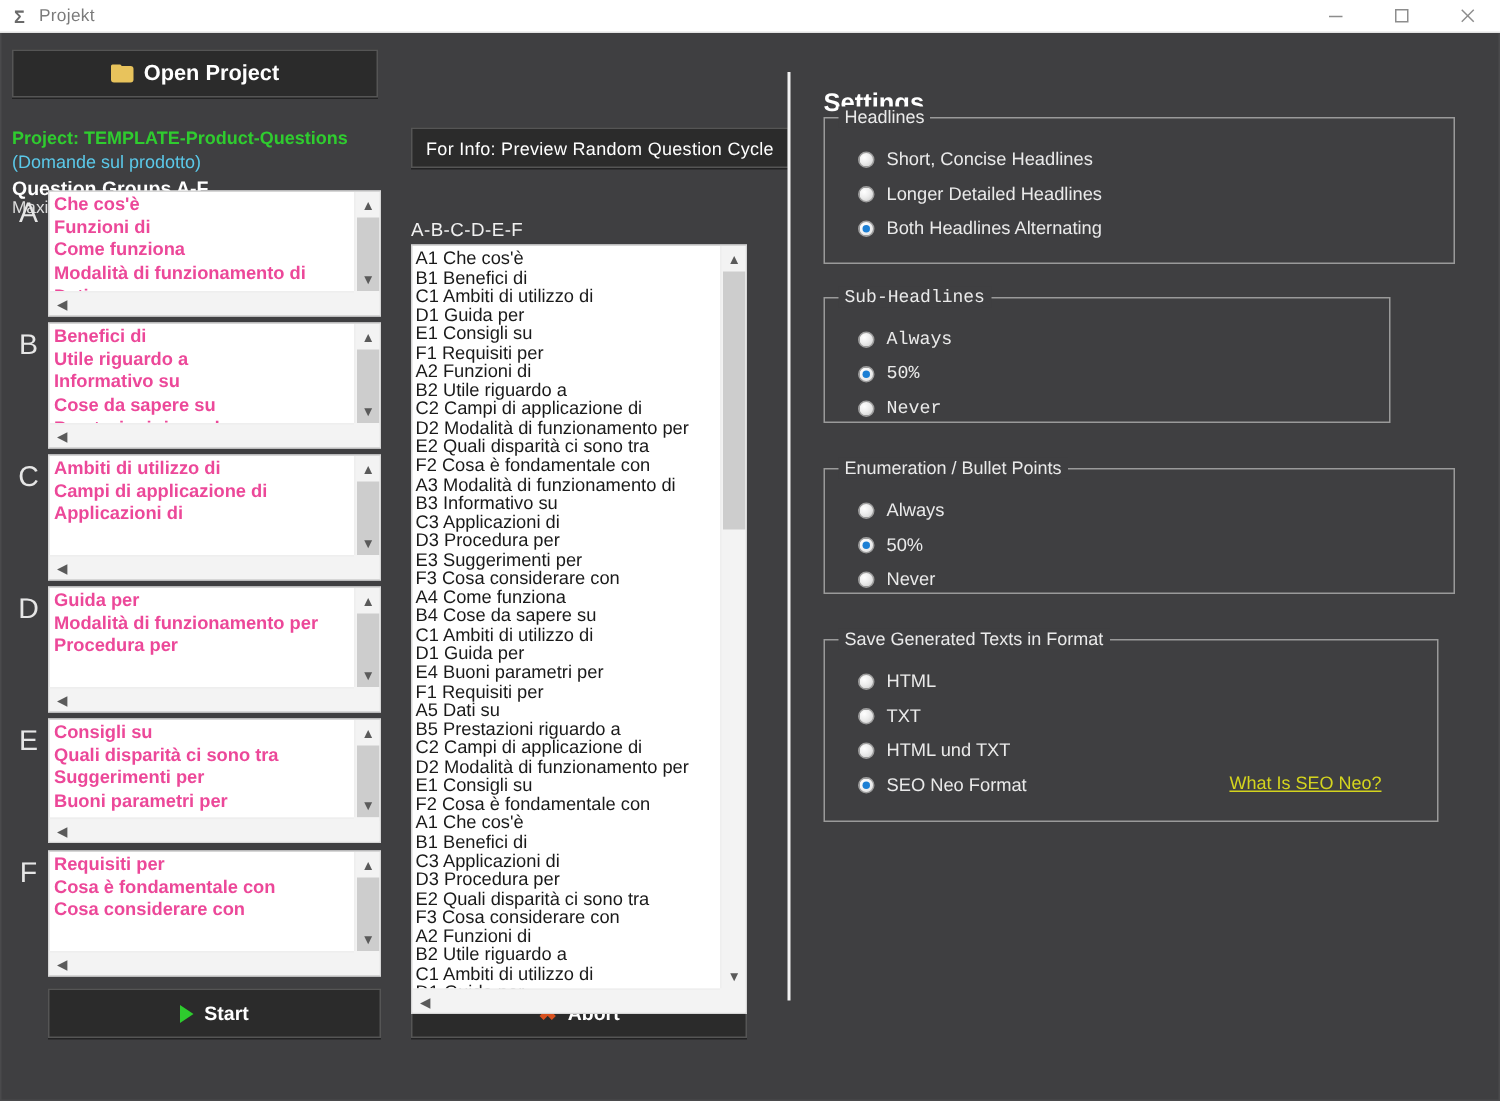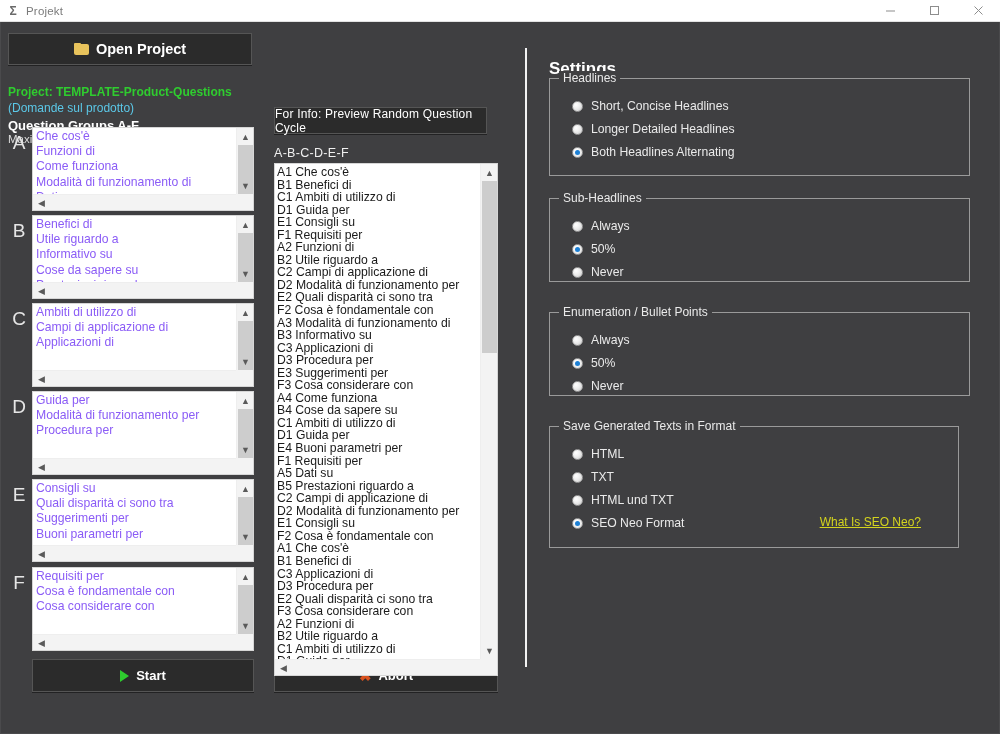--- a/index.html
+++ b/index.html
@@ -45,21 +45,21 @@
     background:#2b2b2b; border:1px solid #555; color:#ffffff;
     display:flex; align-items:center; justify-content:center; gap:7px;
     font-size:13px; font-weight:bold; cursor:pointer;
     box-shadow:0 1px 0 rgba(0,0,0,.45);
   }
   .btn-open {
     position:absolute; left:8px; top:11px; width:244px; height:32px;
     font-size:14.5px;
   }
   .btn-preview {
-    position:absolute; left:274px; top:85px; width:213px; height:27px;
+    position:absolute; left:274px; top:63px; width:252px; height:27px;
     font-size:12px; font-weight:normal; letter-spacing:.2px;
   }
   .btn-start {
     position:absolute; left:32px; top:637px; width:222px; height:33px;
   }
   .btn-abort {
     position:absolute; left:274px; top:637px; width:224px; height:33px;
   }
   .folder-ic { width:15px; height:12px; position:relative; display:inline-block; }
   .folder-ic:before {
@@ -91,22 +91,23 @@
   }
   .listbox {
     position:absolute; background:#ffffff; border:1px solid #d6d6d6;
     overflow:hidden;
   }
   .lb-inner {
     position:absolute; left:0; top:0; right:17px; bottom:16px;
     padding:1px 0 0 2px; overflow:hidden;
   }
   .lb-item {
-    font-size:12.2px; line-height:15.2px; color:#8b5cf6; white-space:nowrap;
+    font-size:12.2px; line-height:15.2px; color:#ec4899; white-space:nowrap;
     padding-left:1px;
+    font-weight:bold;
   }
   
   .vsb {
     position:absolute; right:0; top:0; bottom:16px; width:17px;
     background:#f3f3f3; border-left:1px solid #eee;
   }
   .sb-arrow {
     position:absolute; left:0; width:17px; height:17px;
     display:flex; align-items:center; justify-content:center;
     color:#5a5a5a; font-size:9px;
@@ -414,21 +415,21 @@
           </div>
           <div class="radio-row" style="top: 43px;">
             <span class="radio"></span>
             <span class="radio-label">Longer Detailed Headlines</span>
           </div>
           <div class="radio-row" style="top: 66px;">
             <span class="radio on"></span>
             <span class="radio-label">Both Headlines Alternating</span>
           </div>
         </div>
-        <div class="fieldset" style="left: 549px; top: 176px; width: 421px; height: 84px;">
+        <div class="fieldset" style="left: 549px; top: 176px; width: 378px; height: 84px; font-family: Liberation Mono, monospace;">
           <div class="fs-legend">Sub-Headlines</div>
           <div class="radio-row" style="top: 20px;">
             <span class="radio"></span>
             <span class="radio-label">Always</span>
           </div>
           <div class="radio-row" style="top: 43px;">
             <span class="radio on"></span>
             <span class="radio-label">50%</span>
           </div>
           <div class="radio-row" style="top: 66px;">

